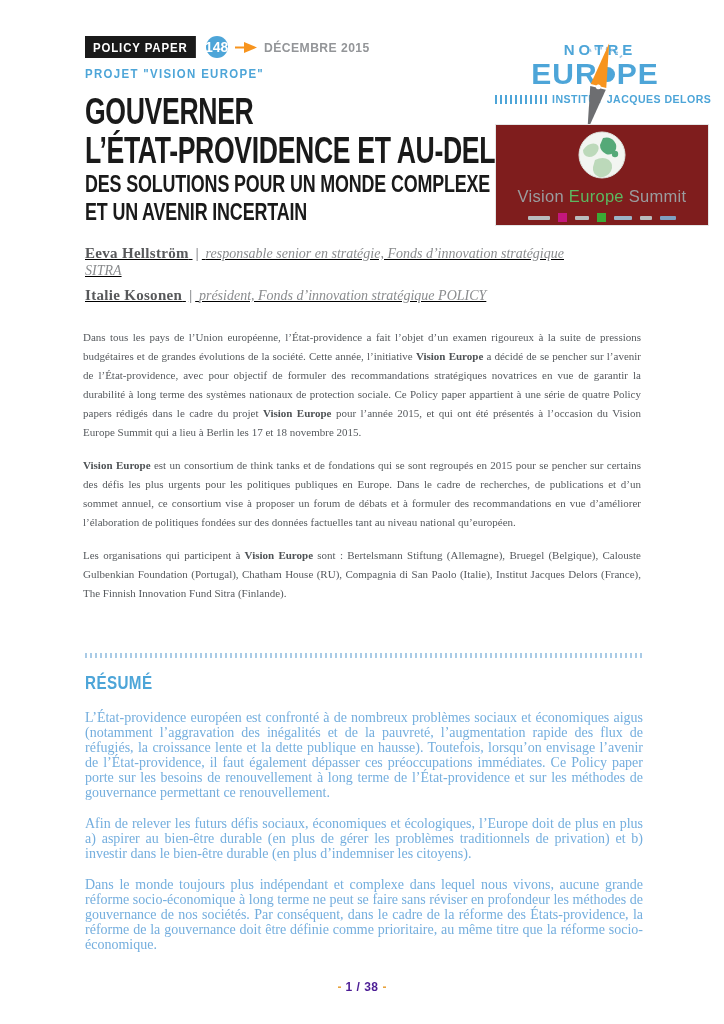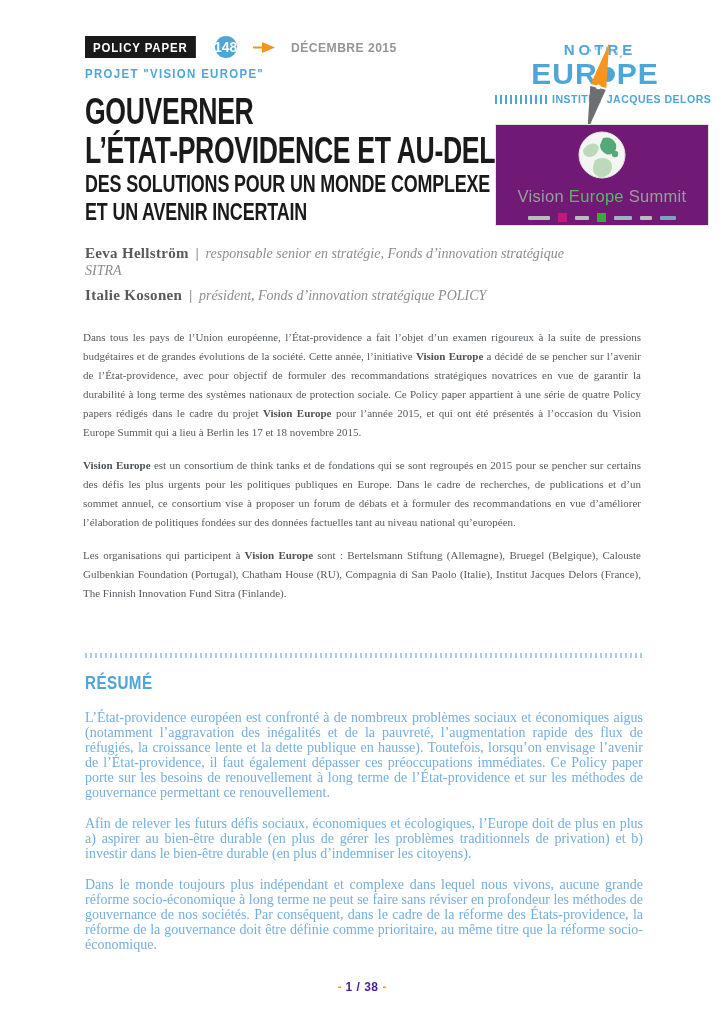--- a/index.html
+++ b/index.html
@@ -4,21 +4,21 @@
 <style>
   * { margin:0; padding:0; box-sizing:border-box; }
   html,body { background:#888; }
   .page {
     position:relative; width:724px; height:1024px; margin:0 auto;
     background:#ffffff; overflow:hidden;
     font-family:"Liberation Serif", serif;
   }
   
   .masthead { position:absolute; left:85px; top:36px; width:420px; }
-  .mast-row { display:flex; align-items:center; gap:16px; }
+  .mast-row { display:flex; align-items:center; gap:7px; }
   .ppbar {
     background:#1a1a1a; color:#ffffff; padding:4px 9px 3px 9px;
     font-family:"Liberation Sans", sans-serif; font-weight:bold; font-size:13px;
     letter-spacing:1px; transform:scaleX(0.88); transform-origin:left center;
     white-space:nowrap;
   }
   .numcircle {
     width:22px; height:22px; border-radius:50%; background:#4da5d8; color:#fff;
     font-family:"Liberation Sans", sans-serif; font-weight:bold; font-size:14px;
     display:flex; align-items:center; justify-content:center; margin-left:-12px;
@@ -41,42 +41,42 @@
     font-size:37px; line-height:39px; letter-spacing:-0.5px; white-space:nowrap;
     transform:scaleX(0.72); transform-origin:left top;
   }
   .subtitle-line {
     display:block; font-family:"Liberation Sans", sans-serif; font-weight:bold;
     font-size:24.5px; line-height:28px; letter-spacing:-0.2px; white-space:nowrap;
     transform:scaleX(0.73); transform-origin:left top;
   }
   
   .authors { position:absolute; left:85px; top:245px; width:500px; }
-  .author-row { margin-bottom:8px; font-size:15px; }
+  .author-row { margin-bottom:8px; font-size:15px;text-decoration:underline; }
   .author-name { color:#58595b; font-weight:bold; letter-spacing:0.3px; }
   .author-sep { color:#939598; font-weight:bold; padding:0 3px; }
   .author-role { color:#8a8c8e; font-style:italic; font-size:14px; }
   
   .ne-logo { position:absolute; left:495px; top:42px; width:200px; text-align:center;
              font-family:"Liberation Sans", sans-serif; color:#4da5d8; }
   .ne-notre { font-weight:bold; font-size:15px; letter-spacing:4px; line-height:16px;
               margin-left:10px; }
   .ne-europe { font-weight:bold; font-size:30px; line-height:32px; letter-spacing:1px;
                display:flex; align-items:center; justify-content:center; gap:2px; }
   .ne-dot { width:15px; height:15px; border-radius:50%; background:#4da5d8; display:inline-block; }
   .ne-inst { margin-top:3px; display:flex; align-items:center; gap:5px; justify-content:flex-start; }
   .ne-ticks { width:52px; height:9px; flex:0 0 auto;
       background:repeating-linear-gradient(90deg,#4da5d8 0 2px, transparent 2px 5px); }
   .ne-inst-text { font-weight:bold; font-size:11.5px; letter-spacing:0.5px;
       transform:scaleX(0.92); transform-origin:left center; white-space:nowrap; }
   .ne-needle { position:absolute; left:50%; top:-14px; margin-left:4px;
       transform:translateX(-50%) rotate(14deg); }
   
   .summit-box { position:absolute; left:495px; top:124px; width:214px; height:102px;
-      border:1px solid #e4e6e6; background:#701a75; text-align:center; padding-top:5px;
+      border:1px solid #e4e6e6; background:#7f1d1d; text-align:center; padding-top:5px;
       font-family:"Liberation Sans", sans-serif; }
   .summit-text { margin-top:3px; font-size:16.5px; letter-spacing:0.3px; }
   .summit-text .w1, .summit-text .w3 { color:#9a9c9e; }
   .summit-text .w2 { color:#5cb860; }
   .partners { margin-top:7px; display:flex; align-items:center; justify-content:center; gap:8px; }
   .pl-bar { height:4px; background:#b9bbbd; border-radius:1px; }
   .pl-sq { width:9px; height:9px; }
   
   .intro { position:absolute; left:83px; top:328px; width:558px;
       color:#565a5e; font-size:11px; line-height:19px; text-align:justify; }

